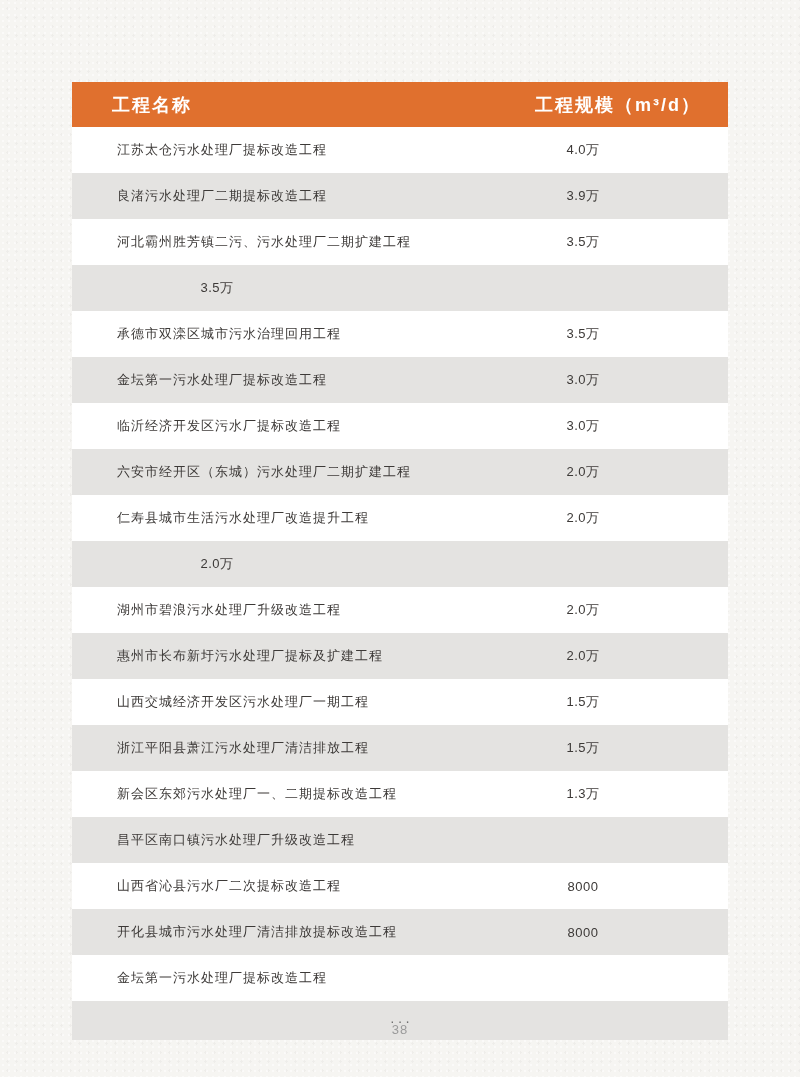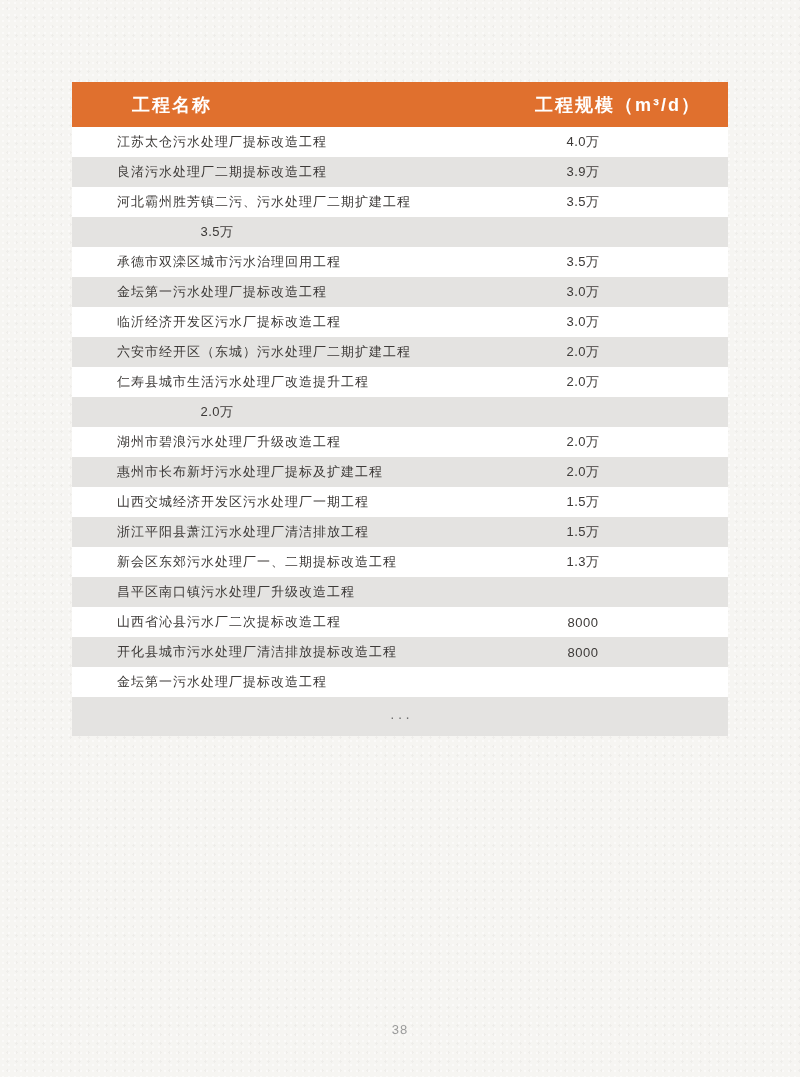--- a/index.html
+++ b/index.html
@@ -34,33 +34,33 @@
   .thead {
     display: flex;
     align-items: center;
     height: 45px;
     background: var(--header_bg, #e0702e);
     color: #ffffff;
     font-size: 18px;
     font-weight: bold;
     letter-spacing: 2px;
   }
-  .th-name { flex: 1; padding-left: 60px; }
+  .th-name { flex: 1; padding-left: 40px; }
   .th-scale {
     width: 290px;
     text-align: center;
     position: relative;
     left: 35px;
     white-space: nowrap;
   }
 
   .row {
     display: flex;
     align-items: center;
-    height: 30px;
+    height: 46px;
     font-size: 13px;
     color: var(--text, #3c3937);
     letter-spacing: 1px;
     justify-content: space-between;
   }
   .tbody .row:nth-child(odd)  { background: #ffffff; }
   .tbody .row:nth-child(even) { background: var(--stripe, #e4e3e1); }
 
   .cell-name { flex: 1; padding-left: 45px; white-space: nowrap; }
   .cell-scale { width: 290px; text-align: center; letter-spacing: 0.5px; }

